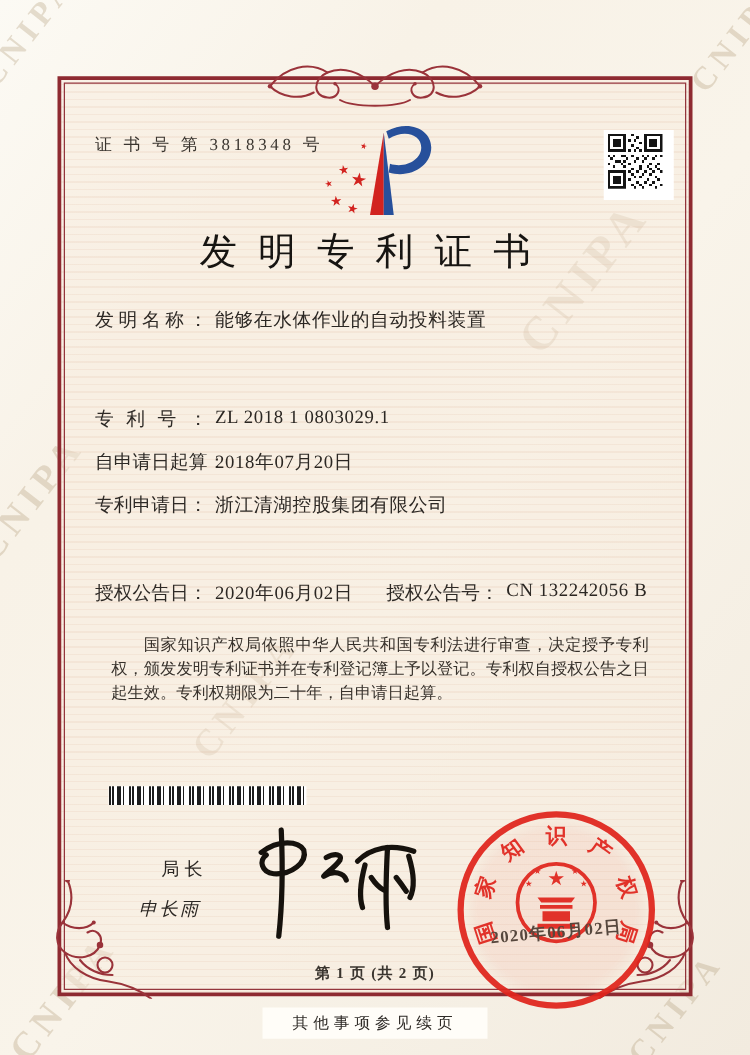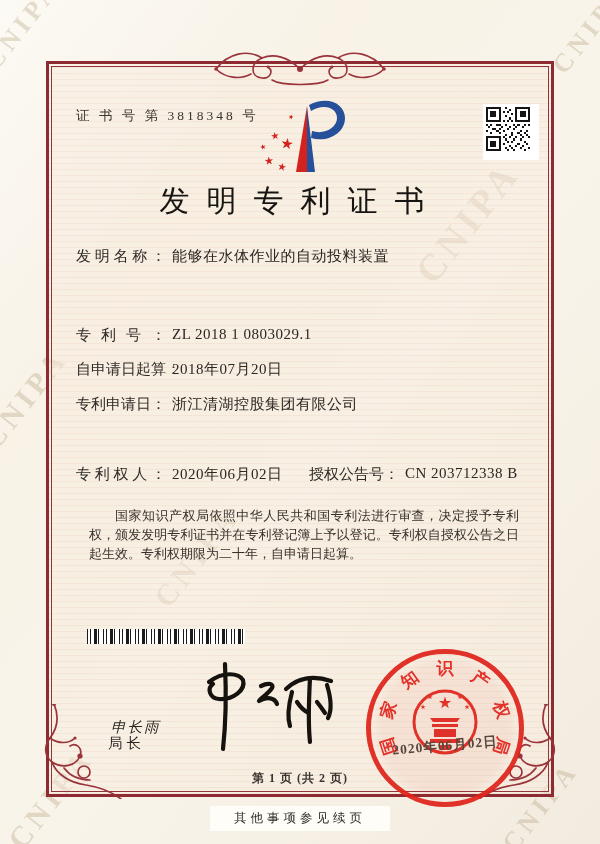--- a/index.html
+++ b/index.html
@@ -28,21 +28,21 @@
   .flabel{display:inline-block;width:90px;text-align:justify;text-align-last:justify;color:#2e2a26;vertical-align:top;}
   .fvalue{margin-left:6px;letter-spacing:0.5px;color:#2b2723;}
   .pair2{position:absolute;left:233px;top:0;}
   .paras{position:absolute;left:26px;top:428px;width:458px;font-size:13px;line-height:19px;
     text-align:justify;color:#37312b;}
   .paras p{margin:14px;text-indent:2em;}
   .barcode{position:absolute;left:38px;top:565px;width:158px;height:15px;background:#fff;
     background-image:repeating-linear-gradient(90deg,
       #1b1b1b 0 1.5px,#fff 1.5px 3px,#1b1b1b 3px 4px,#fff 4px 7px,
       #1b1b1b 7px 10px,#fff 10px 11.5px,#1b1b1b 11.5px 12.5px,#fff 12.5px 16px);}
-  .signer-title{position:absolute;left:59px;top:622px;font-size:14.5px;letter-spacing:4px;color:#2b2723;margin-top:48px;}
+  .signer-title{position:absolute;left:80px;top:622px;font-size:14.5px;letter-spacing:4px;color:#2b2723;}
   .signer-name{position:absolute;left:62px;top:654px;font-size:14.5px;letter-spacing:2px;color:#2b2723;font-style:italic;}
   .signature{position:absolute;left:140px;top:588px;z-index:3;}
   .seal{position:absolute;left:317px;top:585px;width:158px;height:158px;z-index:5;opacity:0.93;}
   .seal-ring{position:absolute;left:0;top:0;width:158px;height:158px;box-sizing:border-box;
     border:5px solid #e0241c;border-radius:50%;
     background:radial-gradient(circle,rgba(228,60,40,0.07) 0 60%,rgba(0,0,0,0) 72%);}
   .seal-char{position:absolute;width:22px;height:22px;line-height:22px;text-align:center;
     font-size:17px;font-weight:bold;color:#e0241c;}
   .seal-emblem{position:absolute;left:44px;top:33px;}
   .seal-date{position:absolute;left:6px;top:88px;width:146px;text-align:center;
@@ -176,23 +176,23 @@
     <div class="row" style="top:262px">
       <span class="flabel">专利号：</span><span class="fvalue">ZL 2018 1 0803029.1</span>
     </div>
     <div class="row" style="top:296px">
       <span class="flabel">自申请日起算：</span><span class="fvalue">2018年07月20日</span>
     </div>
     <div class="row" style="top:331px">
       <span class="flabel">专利申请日：</span><span class="fvalue">浙江清湖控股集团有限公司</span>
     </div>
     <div class="row" style="top:401px">
-      <span class="flabel">专利权人：</span><span class="fvalue">2020年06月02日</span>
+      <span class="flabel">授权公告日：</span><span class="fvalue">2020年06月02日</span>
       <span class="pair2">
-        <span class="flabel">授权公告号：</span><span class="fvalue">CN 203712338 B</span>
+        <span class="flabel">授权公告号：</span><span class="fvalue">CN 132242056 B</span>
       </span>
     </div>
 
     <div class="paras">
       <p>国家知识产权局依照中华人民共和国专利法进行审查，决定授予专利权，颁发发明专利证书并在专利登记簿上予以登记。专利权自授权公告之日起生效。专利权期限为二十年，自申请日起算。</p>
     </div>
 
     <div class="barcode"></div>
 
     <div class="signer-title">局长</div>

